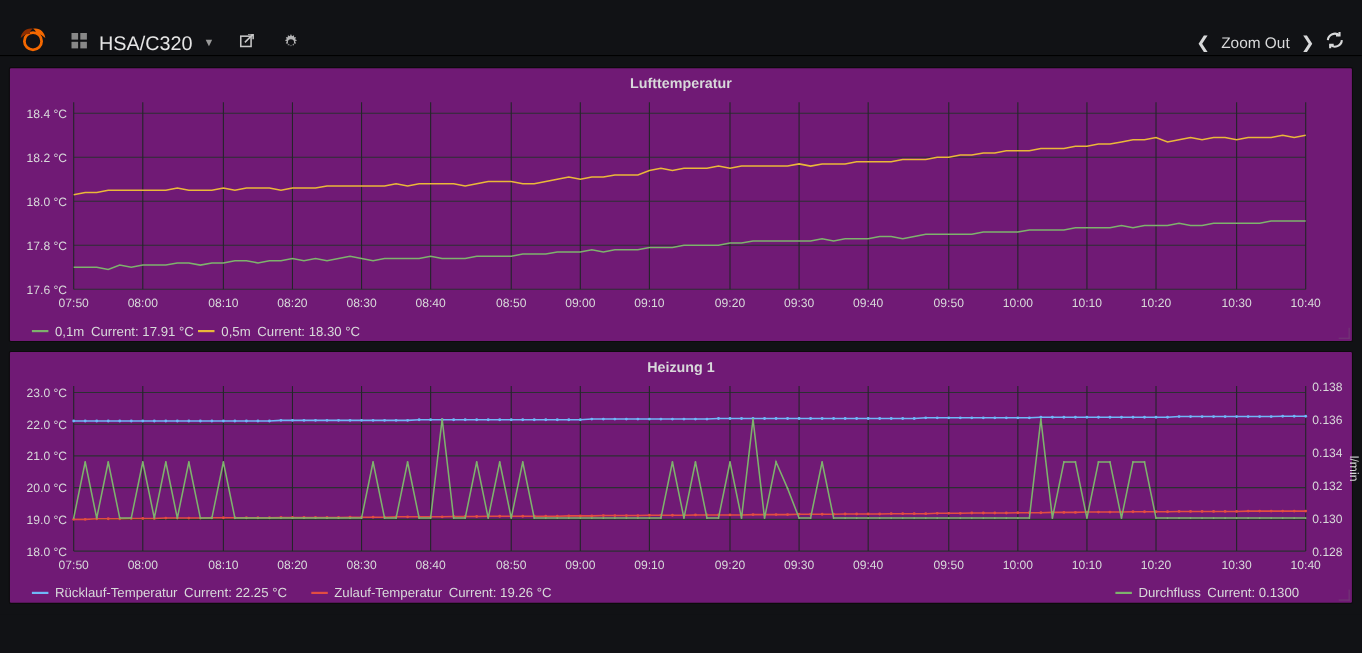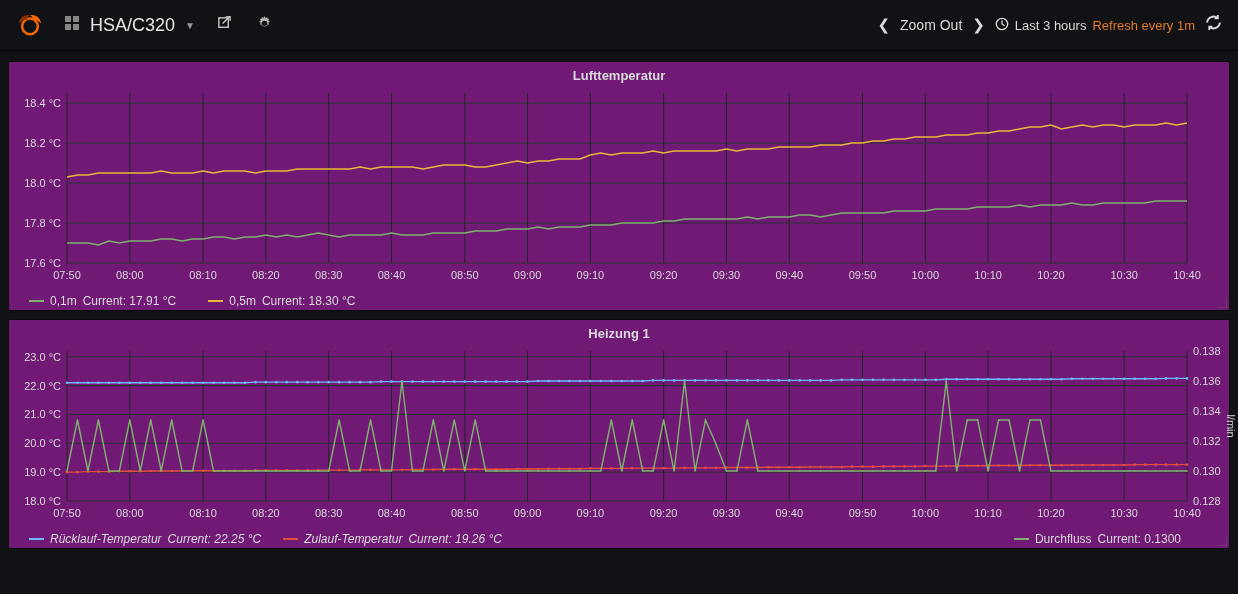--- a/index.html
+++ b/index.html
@@ -1,37 +1,37 @@
 <!DOCTYPE html>
 <html><head>
 <meta charset="utf-8">
 <style>
 html,body { margin:0; padding:0; background:#111215; color:#D8D9DA; font-family:"Helvetica Neue",Arial,sans-serif; font-size:12px; width:1238px; }
 
-#header { height:50px; display:flex; align-items:center; padding:0 16px; gap:20px; border-bottom:1px solid #000; }
+#header { height:50px; display:flex; align-items:flex-end; padding:0 16px; gap:20px; border-bottom:1px solid #000; }
 .logo svg { display:block; }
 .dash-picker { display:flex; align-items:center; gap:10px; color:#E6E6E6; font-size:18px; font-weight:500; cursor:pointer; }
 .dash-picker .grid-icon { color:#999; }
 .dash-picker .caret { font-size:10px; color:#999; }
 .hdr-btn { color:#C7C7C7; cursor:pointer; font-size:15px; width:20px; text-align:center; }
 .spacer { flex:1; }
 .time-ctl { display:flex; align-items:center; gap:10px; color:#D8D9DA; }
 .time-ctl .nav-btn { color:#D8D9DA; font-size:15px; cursor:pointer; }
 .time-ctl .zoom-out { cursor:pointer; font-size:14px; }
 .time-ctl .range { display:flex; align-items:center; gap:6px; cursor:pointer; font-size:13px; }
 .time-ctl .refresh-int { color:#E07B28; }
 .time-ctl .refresh-icon { font-size:17px; cursor:pointer; }
 
 .dash-body { padding:10px 8px; display:flex; flex-direction:column; gap:8px; }
 .panel { background:#701a75; border:1px solid #0b0b0b; border-radius:2px; position:relative; }
 .panel-title { text-align:center; color:#D8D9DA; font-weight:bold; font-size:13px; padding:6px 0 2px; }
 .plot-area { position:relative; padding-left:58px; padding-right:48px; }
-.legend { display:flex; gap:32px; padding:6px 6px 2px 20px; font-size:12px; color:#D8D9DA; align-items:flex-start; }
+.legend { display:flex; gap:4px; padding:6px 6px 2px 20px; font-size:12px; color:#D8D9DA; align-items:flex-start; }
 .legend.split { justify-content:space-between; padding-right:48px; padding-left:20px;}
-.legend-left { display:flex; gap:22px;font-style:italic; }
+.legend-left { display:flex; gap:22px; }
 .legend-entry { display:flex; gap:6px; align-items:baseline; cursor:pointer;}
 .legend-dash { width:15px; border-top:2px solid currentColor; display:inline-block; position:relative; top:-3px;}
 .legend-name { color:#D8D9DA; font-weight:500;}
 .legend-metric { color:#D8D9DA;}
 .resize-handle { position:absolute; right:2px; bottom:2px; width:10px; height:10px; opacity:.3; cursor:nwse-resize; }
 .resize-handle::before, .resize-handle::after { content:""; position:absolute; background:#777; }
 .resize-handle::before { right:0; bottom:0; width:10px; height:1px; }
 .resize-handle::after { right:0; bottom:0; width:1px; height:10px; }
 </style>
 </head>
@@ -69,30 +69,20 @@
         <circle cx="8" cy="8" r="2.3" fill="#111215"></circle>
       </svg>
   </span>
 
   <div class="spacer"></div>
 
   <div class="time-ctl">
     <span class="nav-btn">❮</span>
     <span class="zoom-out">Zoom Out</span>
     <span class="nav-btn">❯</span>
-    <span class="range">
-      <span>
-        <svg width="14" height="14" viewBox="0 0 16 16" fill="none" stroke="#D8D9DA" stroke-width="1.5">
-            <circle cx="8" cy="8" r="6.5"></circle>
-            <path d="M8 4v4l3 2"></path>
-          </svg>
-      </span>
-      <span>Last 3 hours</span>
-      <span class="refresh-int">Refresh every 1m</span>
-    </span>
     <span class="refresh-icon">
       <svg width="17" height="17" viewBox="0 0 16 16" fill="none" stroke="#D8D9DA" stroke-width="1.8">
           <path d="M2 8a6 6 0 0 1 10-4M14 8a6 6 0 0 1-10 4"></path>
           <path d="M12 1v3h-3M4 15v-3h3"></path>
         </svg>
     </span>
   </div>
 </div>
 
 <div class="dash-body">

